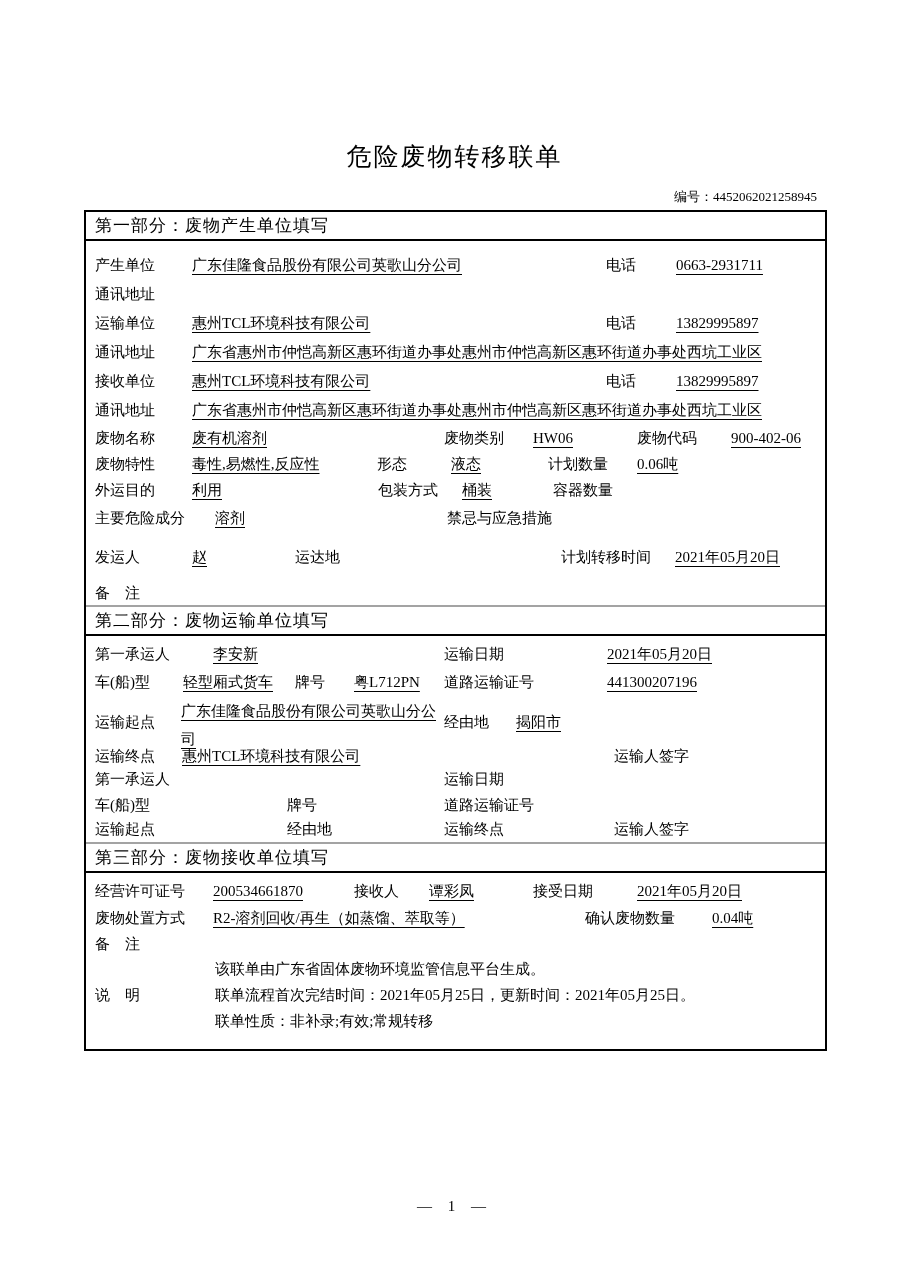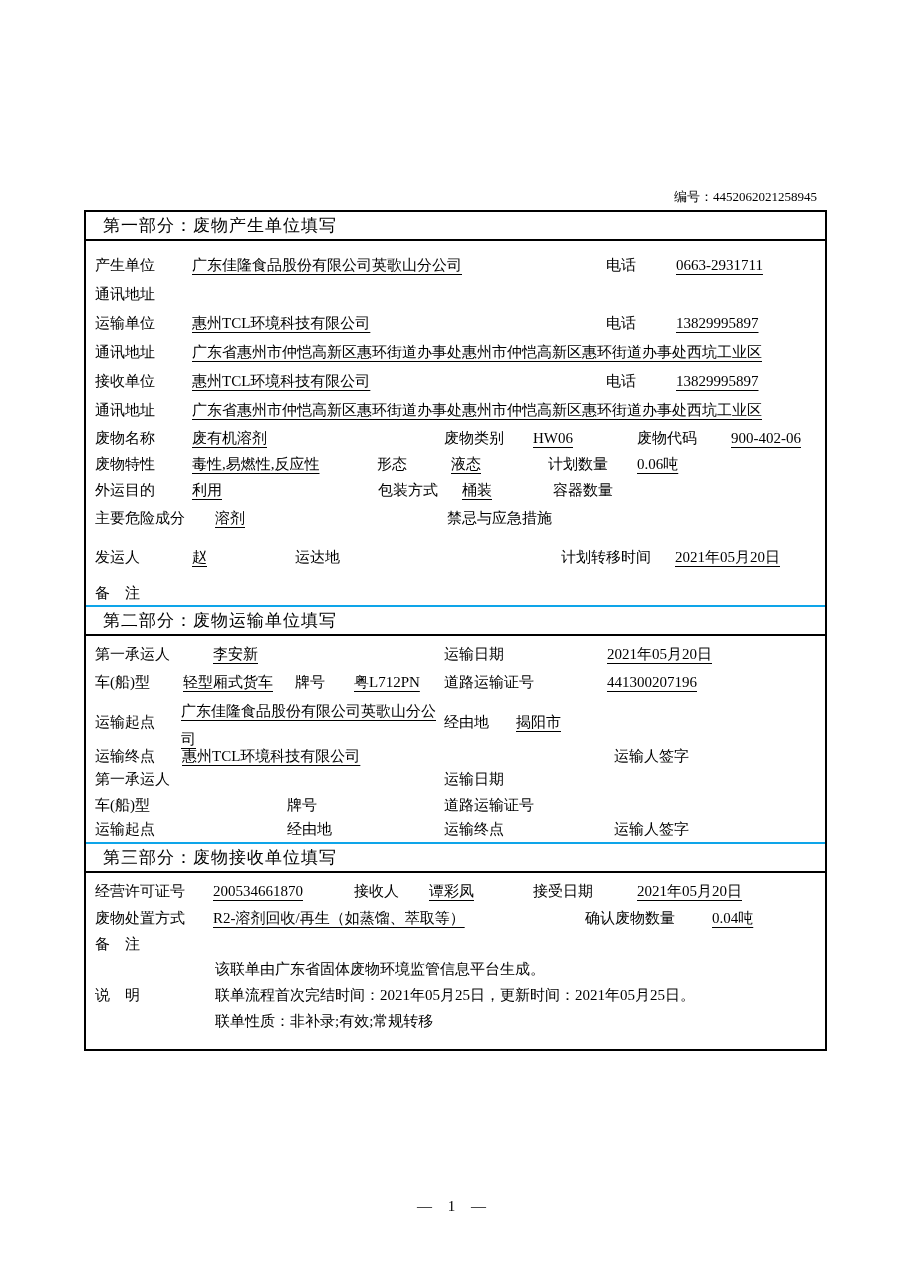--- a/index.html
+++ b/index.html
@@ -28,26 +28,26 @@
   }
   .form-table {
     position: absolute;
     left: 84px; top: 210px;
     width: 739px;
     border: 2px solid #000;
   }
   .section-header {
     height: 27px;
     line-height: 27px;
-    padding-left: 17px;
+    padding-left: 9px;
     font-size: 17px;
     border-bottom: 2px solid #000;
     letter-spacing: 1px;
   }
-  .section-header.mid { border-top: 2px solid #0ea5e9; }
+  .section-header.mid { border-top: 2px solid #a3a3a3; }
   .section-body { position: relative; }
   #s1-body { height: 364px; }
   #s2-body { height: 206px; }
   #s3-body { height: 176px; }
   .lbl, .val {
     position: absolute;
     font-size: 15px;
     white-space: nowrap;
     line-height: 17px;
   }
@@ -66,20 +66,21 @@
     font-size: 15px;
     letter-spacing: 6px;
     white-space: nowrap;
   }
 </style>
 </head>
 <body>
 
 <div class="page">
 
+  <div class="doc-title">危险废物转移联单</div>
 
   <div class="doc-number">
     <span>编号：</span><span>4452062021258945</span>
   </div>
 
   <div class="form-table">
 
     <div class="section-header">第一部分：废物产生单位填写</div>
     <div class="section-body" id="s1-body">
       <span class="lbl" style="left:9px;top:16px">产生单位</span>

